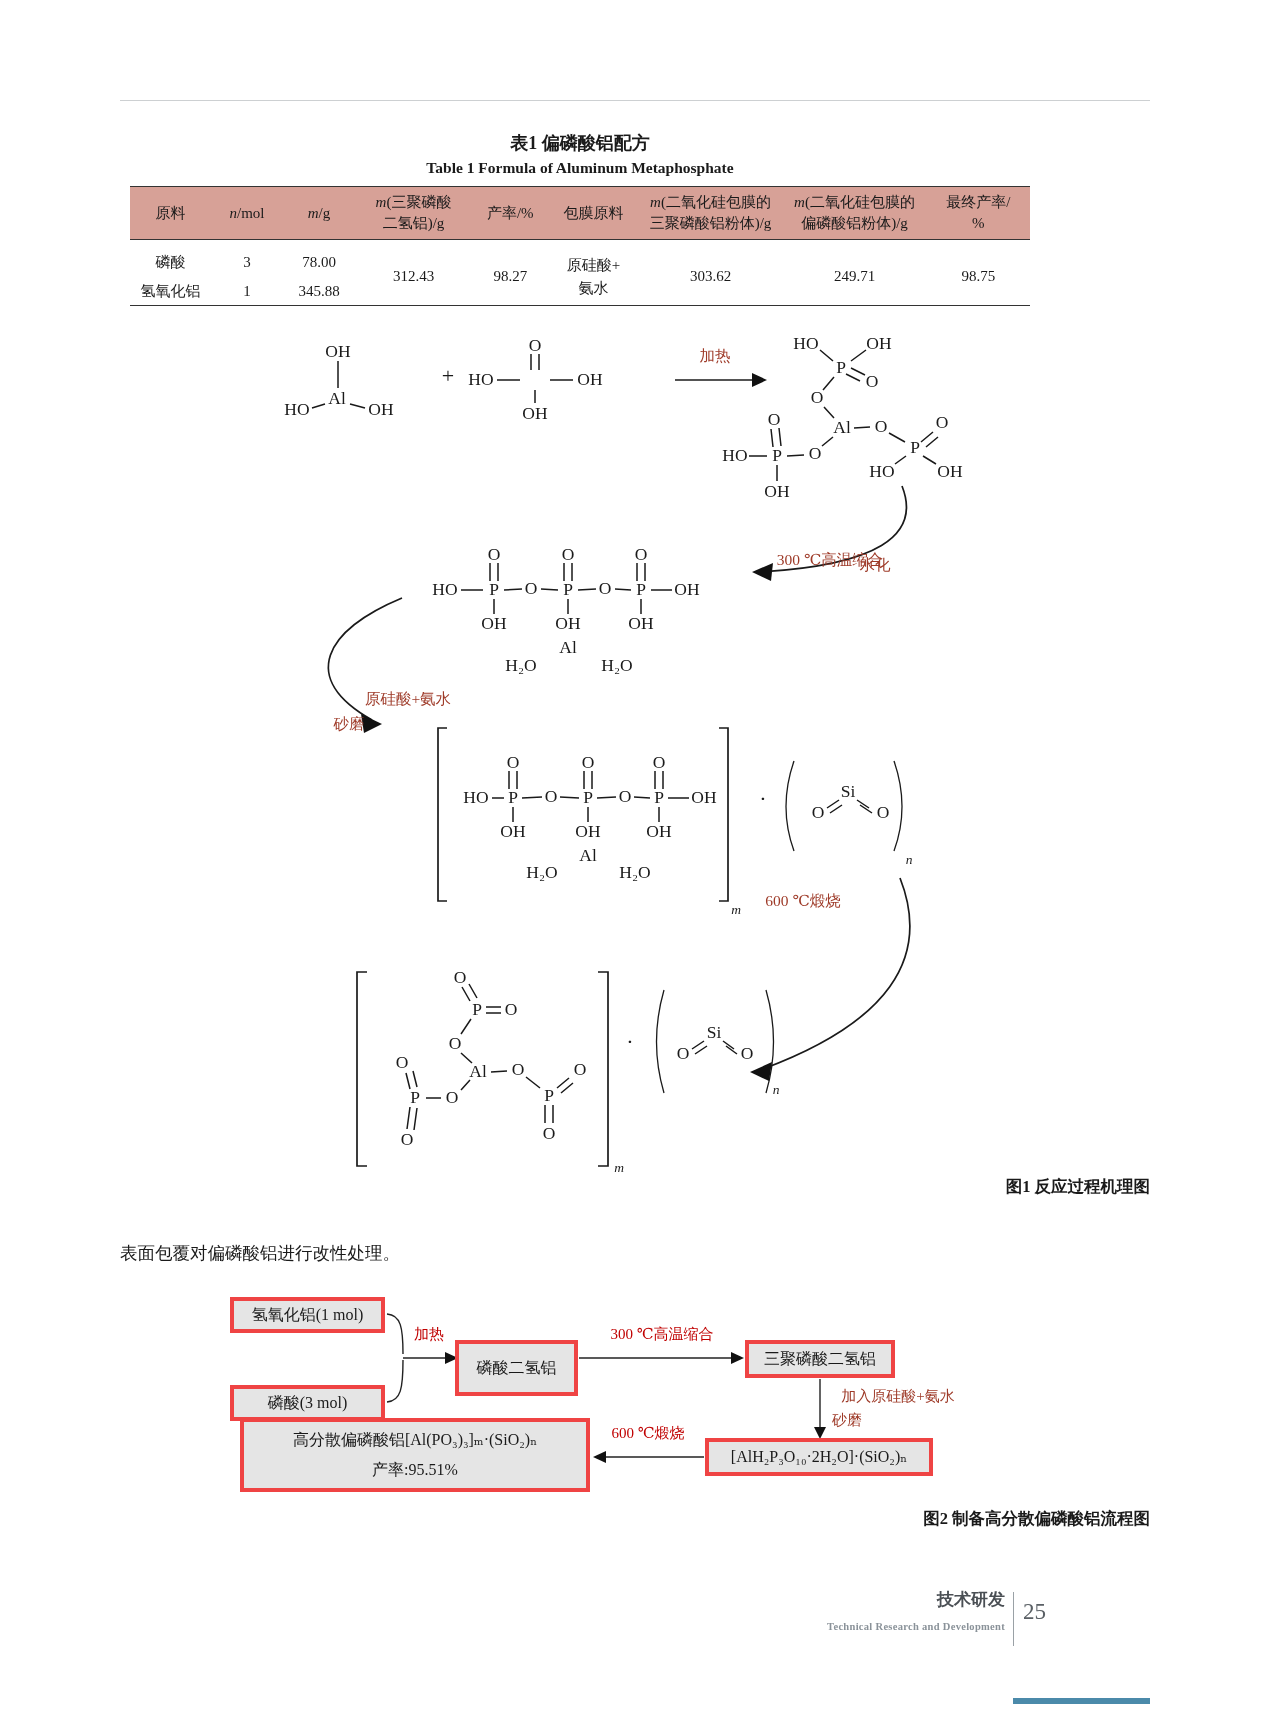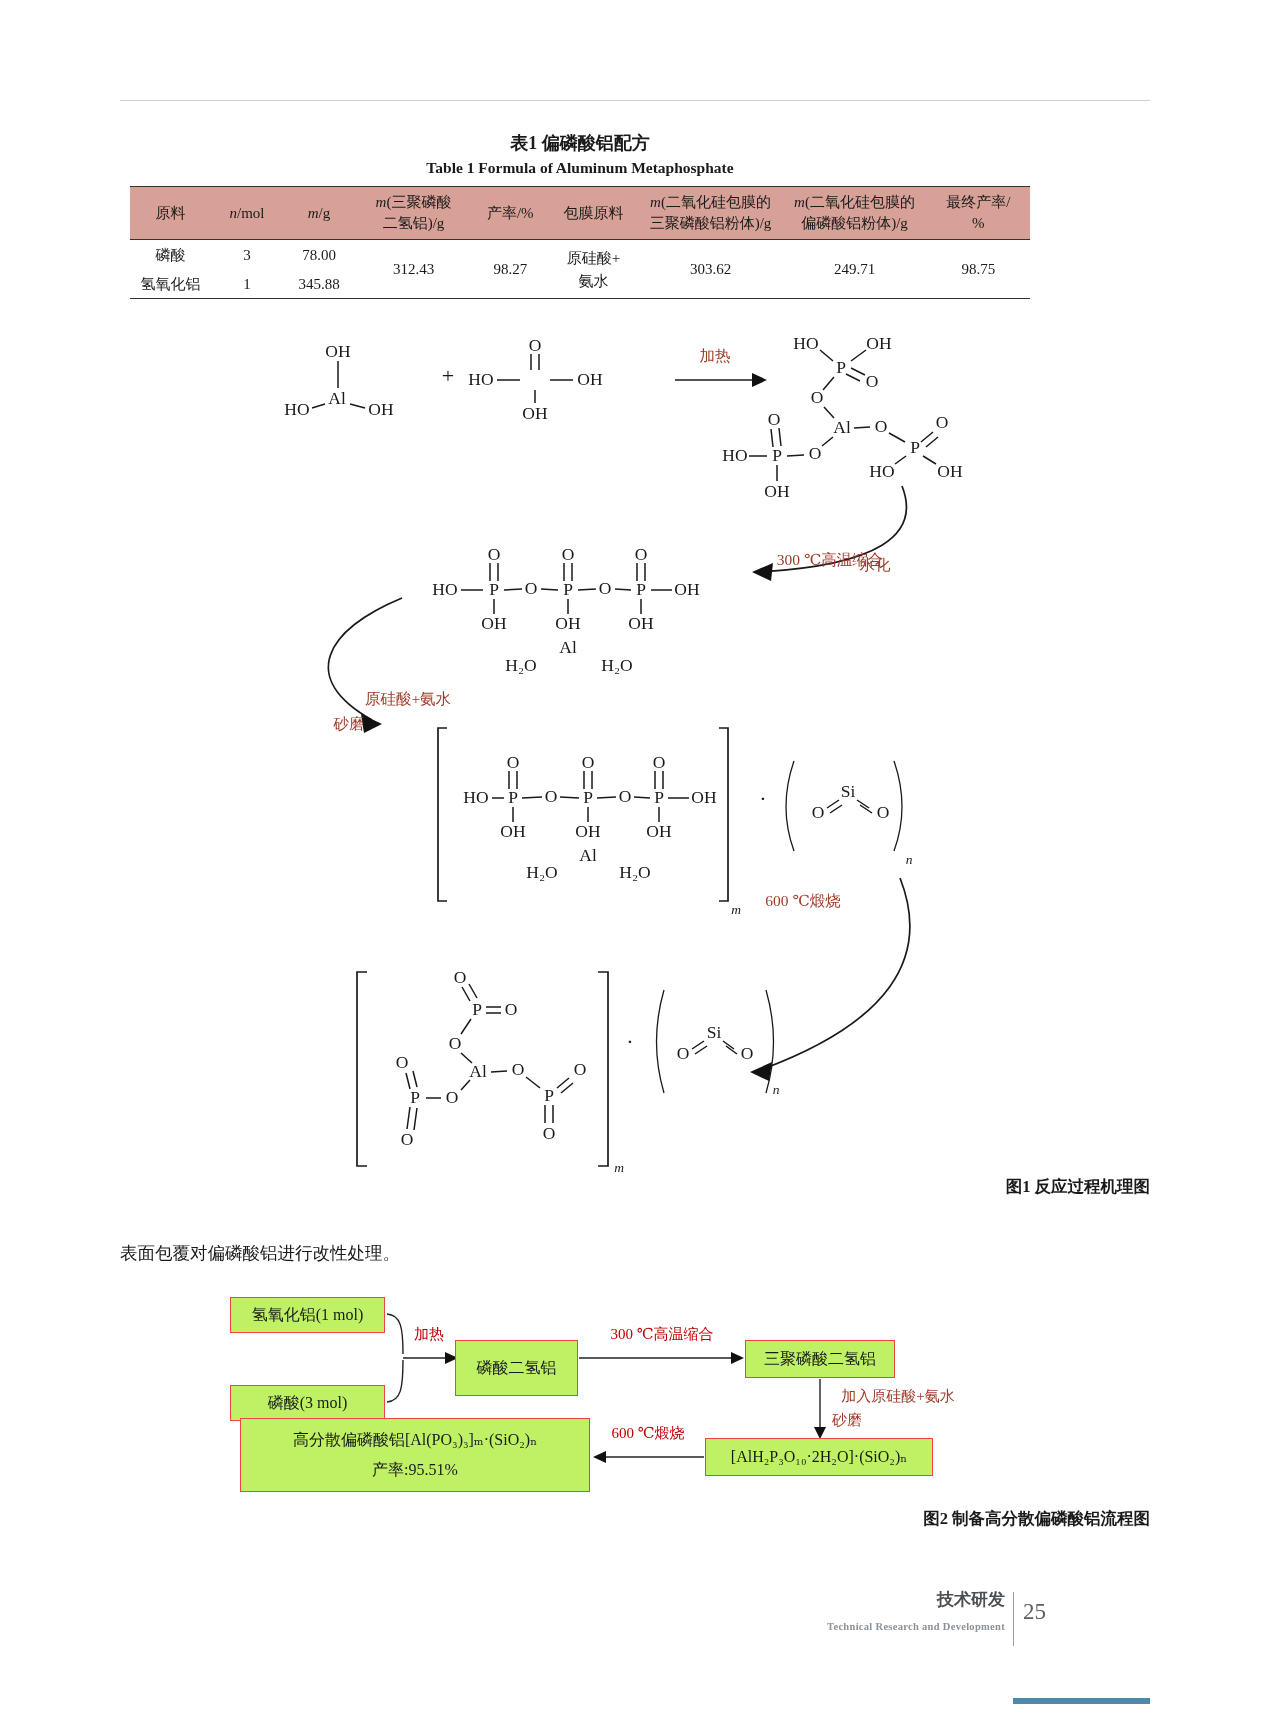--- a/index.html
+++ b/index.html
@@ -7,35 +7,35 @@
 body{font-family:"Liberation Serif","DejaVu Serif",serif}
 .page{position:relative;width:1275px;height:1718px;background:#ffffff;margin:0 auto;overflow:hidden;color:var(--ink,#1a1a1a)}
 .running-header{position:absolute;left:120px;top:74px;width:1030px;text-align:right;font-family:"Liberation Sans","DejaVu Sans",sans-serif;font-size:15px;color:var(--hdr,#8a9299);letter-spacing:.5px}
 .header-rule{position:absolute;left:120px;top:100px;width:1030px;height:1px;background:#cdd0d2}
 .table-block{position:absolute;left:130px;top:131px;width:900px}
 .tbl-title-zh{text-align:center;font-size:18px;font-weight:bold}
 .tbl-title-en{text-align:center;font-size:15.5px;font-weight:bold;margin-top:4px}
 .table-block table{width:100%;border-collapse:collapse;margin-top:9px;font-size:15px;border-top:1.5px solid #333;border-bottom:1.5px solid #333}
 .table-block thead th{background:var(--thead-bg,#d7a197);font-weight:normal;padding:5px 2px;line-height:1.4;border-bottom:1px solid #333;text-align:center}
 .table-block tbody td{padding:3px 2px;line-height:1.5;text-align:center;vertical-align:middle}
-.table-block tbody tr:first-child td{padding-top:4px}
+.table-block tbody tr:first-child td{padding-top:11px}
 .table-block i{font-style:italic}
 .fig1{position:absolute;left:130px;top:300px;width:1020px;height:880px}
 .fig1 svg{position:absolute;left:0;top:0}
 .atom{position:absolute;transform:translate(-50%,-50%);font-size:17.5px;line-height:1;white-space:nowrap}
 .atom.red{font-size:15.5px;color:var(--maroon,#9e3a28)}
 .atom.big{font-size:22px}
 .atom.it{font-style:italic;font-size:13.5px}
 .figcap-zh{position:absolute;left:120px;width:1030px;text-align:right;font-weight:bold;font-size:16.5px}
 .figcap-en{position:absolute;left:120px;width:1030px;text-align:center;font-weight:bold;font-size:15.5px}
 .body-text{position:absolute;left:120px;top:1236px;width:1030px;display:flex;gap:26px;font-size:17.5px;line-height:1.95}
 .body-text .col{width:502px}
 .fig2{position:absolute;left:120px;top:1288px;width:1030px;height:216px;font-size:16px}
 .fig2 svg{position:absolute;left:0;top:0}
-.fbox{position:absolute;border:1px solid #ef4444;display:flex;flex-direction:column;align-items:center;justify-content:center;text-align:center;background:#bef264;line-height:1.85}
+.fbox{position:absolute;border:4px solid #ef4444;display:flex;flex-direction:column;align-items:center;justify-content:center;text-align:center;background:#e5e5e5;line-height:1.85}
 .flabel{position:absolute;transform:translate(-50%,-50%);white-space:nowrap;font-size:15px}
 .flabel.red{color:var(--red,#c00000)}
 .flabel.maroon{color:var(--maroon,#9e3a28)}
 .footer-zh{position:absolute;left:700px;top:1588px;width:305px;text-align:right;font-family:"Liberation Sans","DejaVu Sans",sans-serif;font-weight:bold;font-size:17px;color:#4a4f54}
 .footer-en{position:absolute;left:700px;top:1621px;width:305px;text-align:right;font-size:10.5px;color:#8a9299;font-weight:bold;letter-spacing:.3px}
 .footer-rule{position:absolute;left:1013px;top:1592px;width:1px;height:54px;background:#9aa1a6}
 .page-number{position:absolute;left:1023px;top:1599px;font-size:23px;color:#5a6065}
 .footer-bar{position:absolute;left:1013px;top:1698px;width:137px;height:6px;background:var(--bar,#4b8aaa)}
 </style>
 </head>

